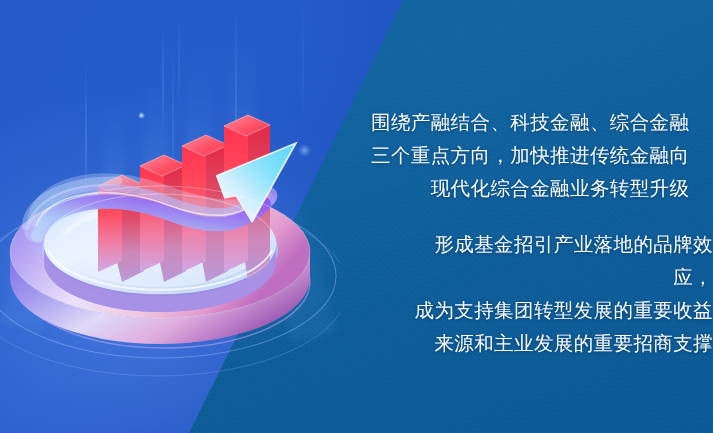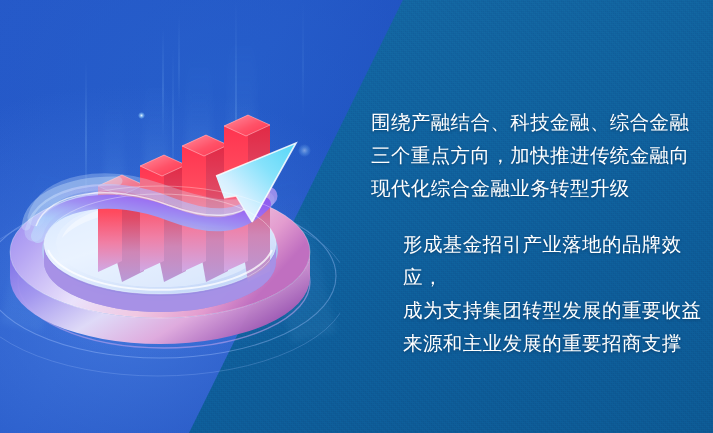--- a/index.html
+++ b/index.html
@@ -7,20 +7,21 @@
     padding: 0;
     background: #0d1b3a;
   }
   #stage {
     position: relative;
     width: 713px;
     height: 433px;
     overflow: hidden;
     font-family: "Liberation Sans", "DejaVu Sans", sans-serif;
     background: #1f4fc4;
+    text-align: right;
   }
 
   
   .bg-base {
     position: absolute;
     inset: 0;
     background:
       radial-gradient(ellipse 520px 380px at 18% 74%, rgba(86,140,235,0.55) 0%, rgba(44,92,200,0.0) 62%),
       radial-gradient(ellipse 430px 300px at 30% 18%, rgba(40,100,205,0.55) 0%, rgba(31,79,196,0.0) 70%),
       linear-gradient(123deg, #2558c8 0%, #2356c6 30%, #1c4cbb 55%, #1a49b6 100%);

